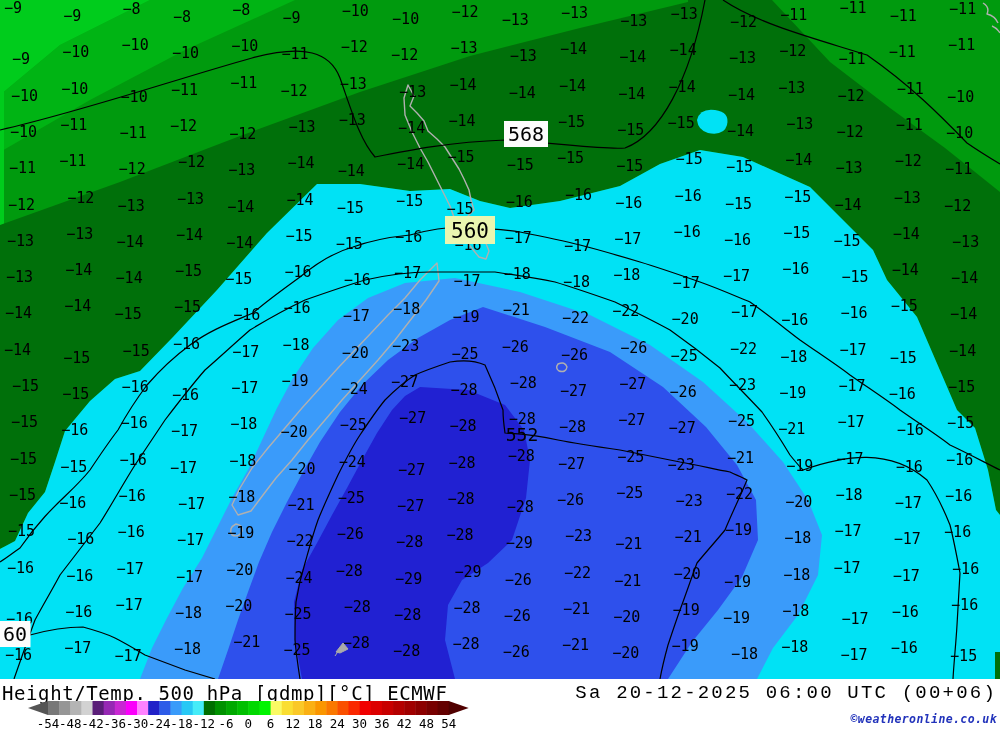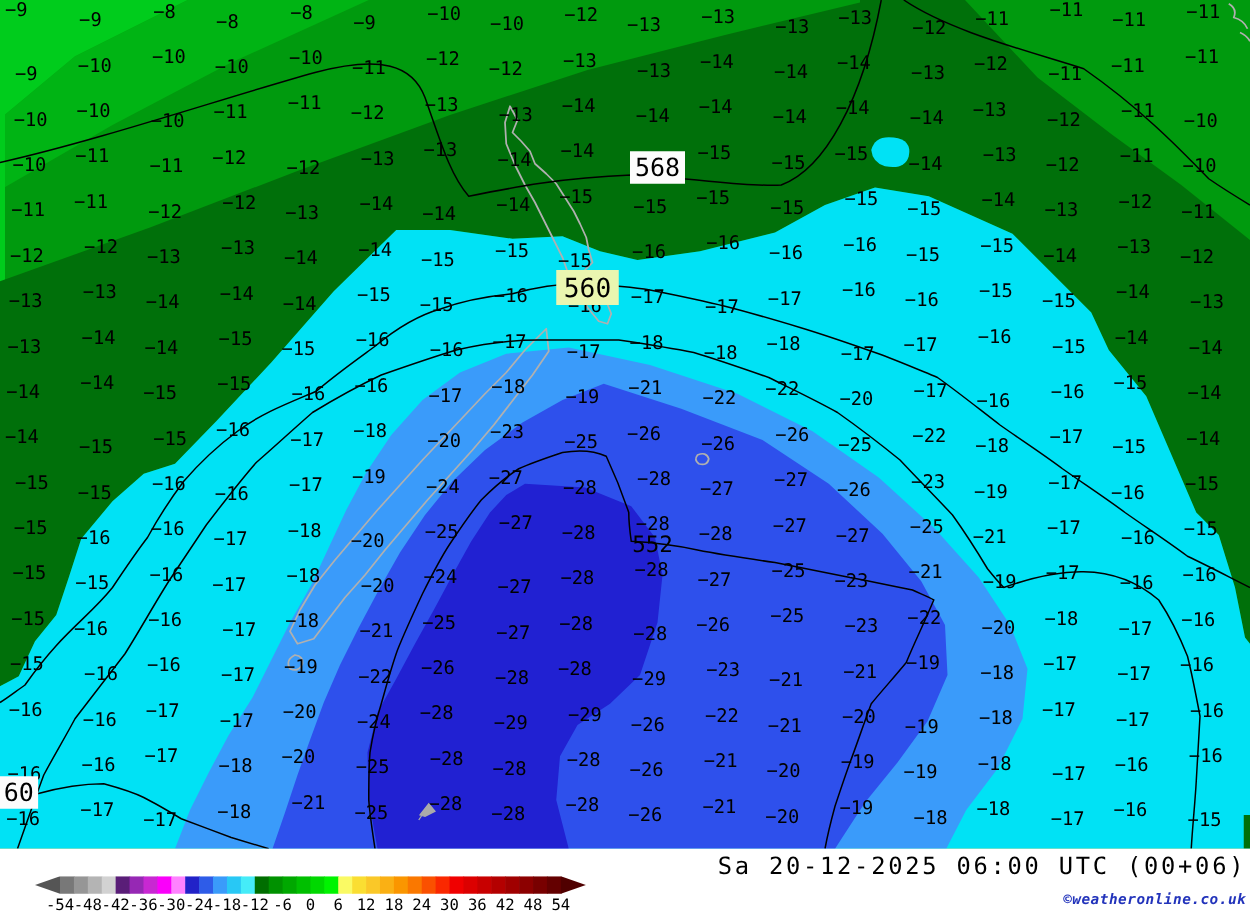--- a/index.html
+++ b/index.html
@@ -2,21 +2,21 @@
 <html><head>
 <meta charset="utf-8">
 <style>
   html,body{margin:0;padding:0;background:#fff;}
   .stage{position:relative;width:1000px;height:733px;overflow:hidden;background:#fff;
          font-family:"DejaVu Sans Mono","Liberation Mono",monospace;}
   .map-wrap{position:absolute;left:0;top:0;width:1000px;height:679px;}
   .map-wrap svg{display:block;}
   .bottombar{position:absolute;left:0;top:679px;width:1000px;height:54px;background:#ffffff;}
   .map-title{position:absolute;left:2px;top:3px;font-size:19px;letter-spacing:0.6px;color:#000;white-space:pre;}
-  .map-datetime{position:absolute;right:3px;top:3px;font-size:19px;letter-spacing:2.2px;color:#000;white-space:pre;}
+  .map-datetime{position:absolute;right:3px;top:3px;font-size:19px;letter-spacing:2.2px;color:#000;white-space:pre;font-family:Liberation Mono, monospace;}
   .copyright{position:absolute;right:3px;top:33px;font-size:11.5px;letter-spacing:0.4px;color:#2233bb;font-weight:bold;font-style:italic;}
   .legend{position:absolute;left:0px;top:22px;}
   text{font-family:"DejaVu Sans Mono","Liberation Mono",monospace;}
 </style>
 </head>
 <body>
 
 <div class="stage">
   <div class="map-wrap">
     <svg id="map-svg" width="1000" height="679" viewBox="0 0 1000 679">
@@ -380,20 +380,21 @@
           <text x="526" y="141.2" text-anchor="middle" font-size="20" fill="#000">568</text>
           <rect x="445" y="216" width="50" height="28" fill="#eaf6b0"></rect>
           <text x="470" y="237.56" text-anchor="middle" font-size="21" fill="#000">560</text>
           <rect x="-0.5" y="621" width="31" height="26" fill="#fcfcfc"></rect>
           <text x="15" y="641.2" text-anchor="middle" font-size="20" fill="#000">60</text>
           <text x="522" y="441.48" text-anchor="middle" font-size="18" fill="#000">552</text>
         </g>
       </svg>
   </div>
   <div class="bottombar">
+    <div class="map-title">Height/Temp. 500 hPa [gdmp][°C] ECMWF</div>
     <div class="map-datetime">Sa 20-12-2025 06:00 UTC (00+06)</div>
     <svg id="legend-svg" class="legend" width="480" height="32" viewBox="0 0 480 32">
         <polygon points="48,0 48,14 28,7" fill="#555555"></polygon>
         <g>
           <rect x="48" y="0" width="11.63" height="14" fill="#787878"></rect>
           <rect x="59.13" y="0" width="11.63" height="14" fill="#969696"></rect>
           <rect x="70.26" y="0" width="11.63" height="14" fill="#b4b4b4"></rect>
           <rect x="81.39" y="0" width="11.63" height="14" fill="#d2d2d2"></rect>
           <rect x="92.52000000000001" y="0" width="11.63" height="14" fill="#5a1e78"></rect>
           <rect x="103.65" y="0" width="11.63" height="14" fill="#9628b4"></rect>

